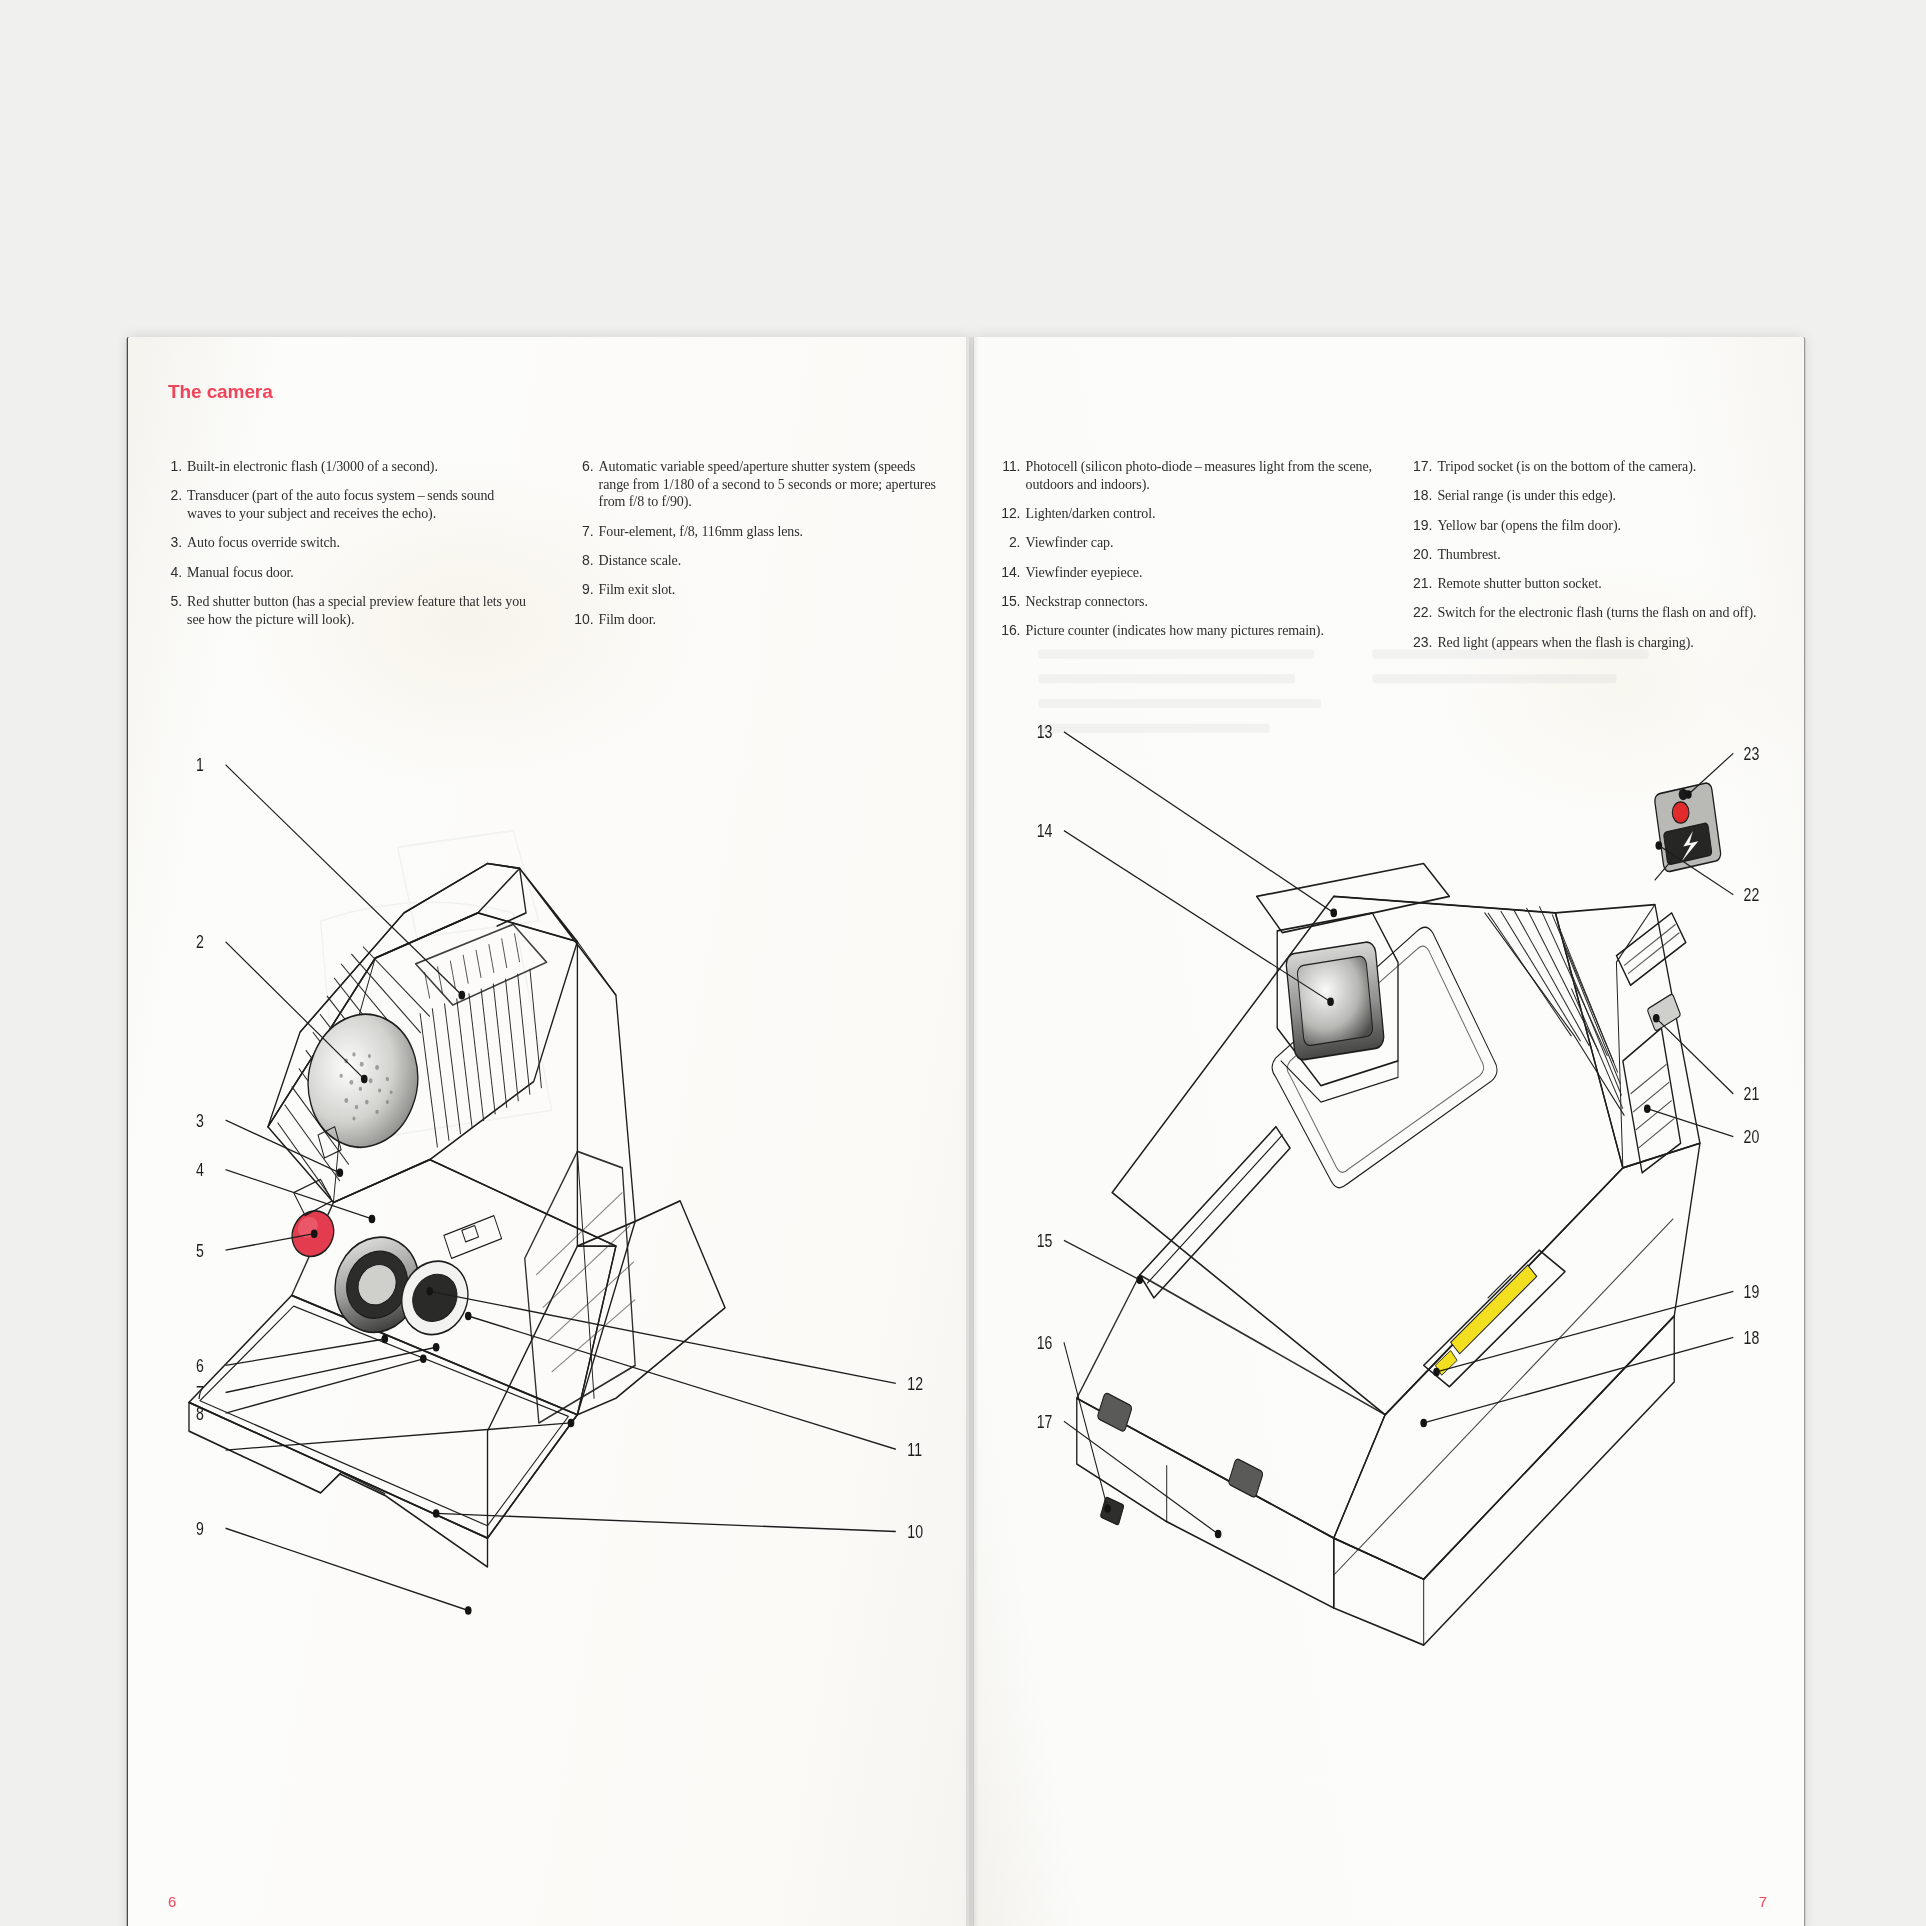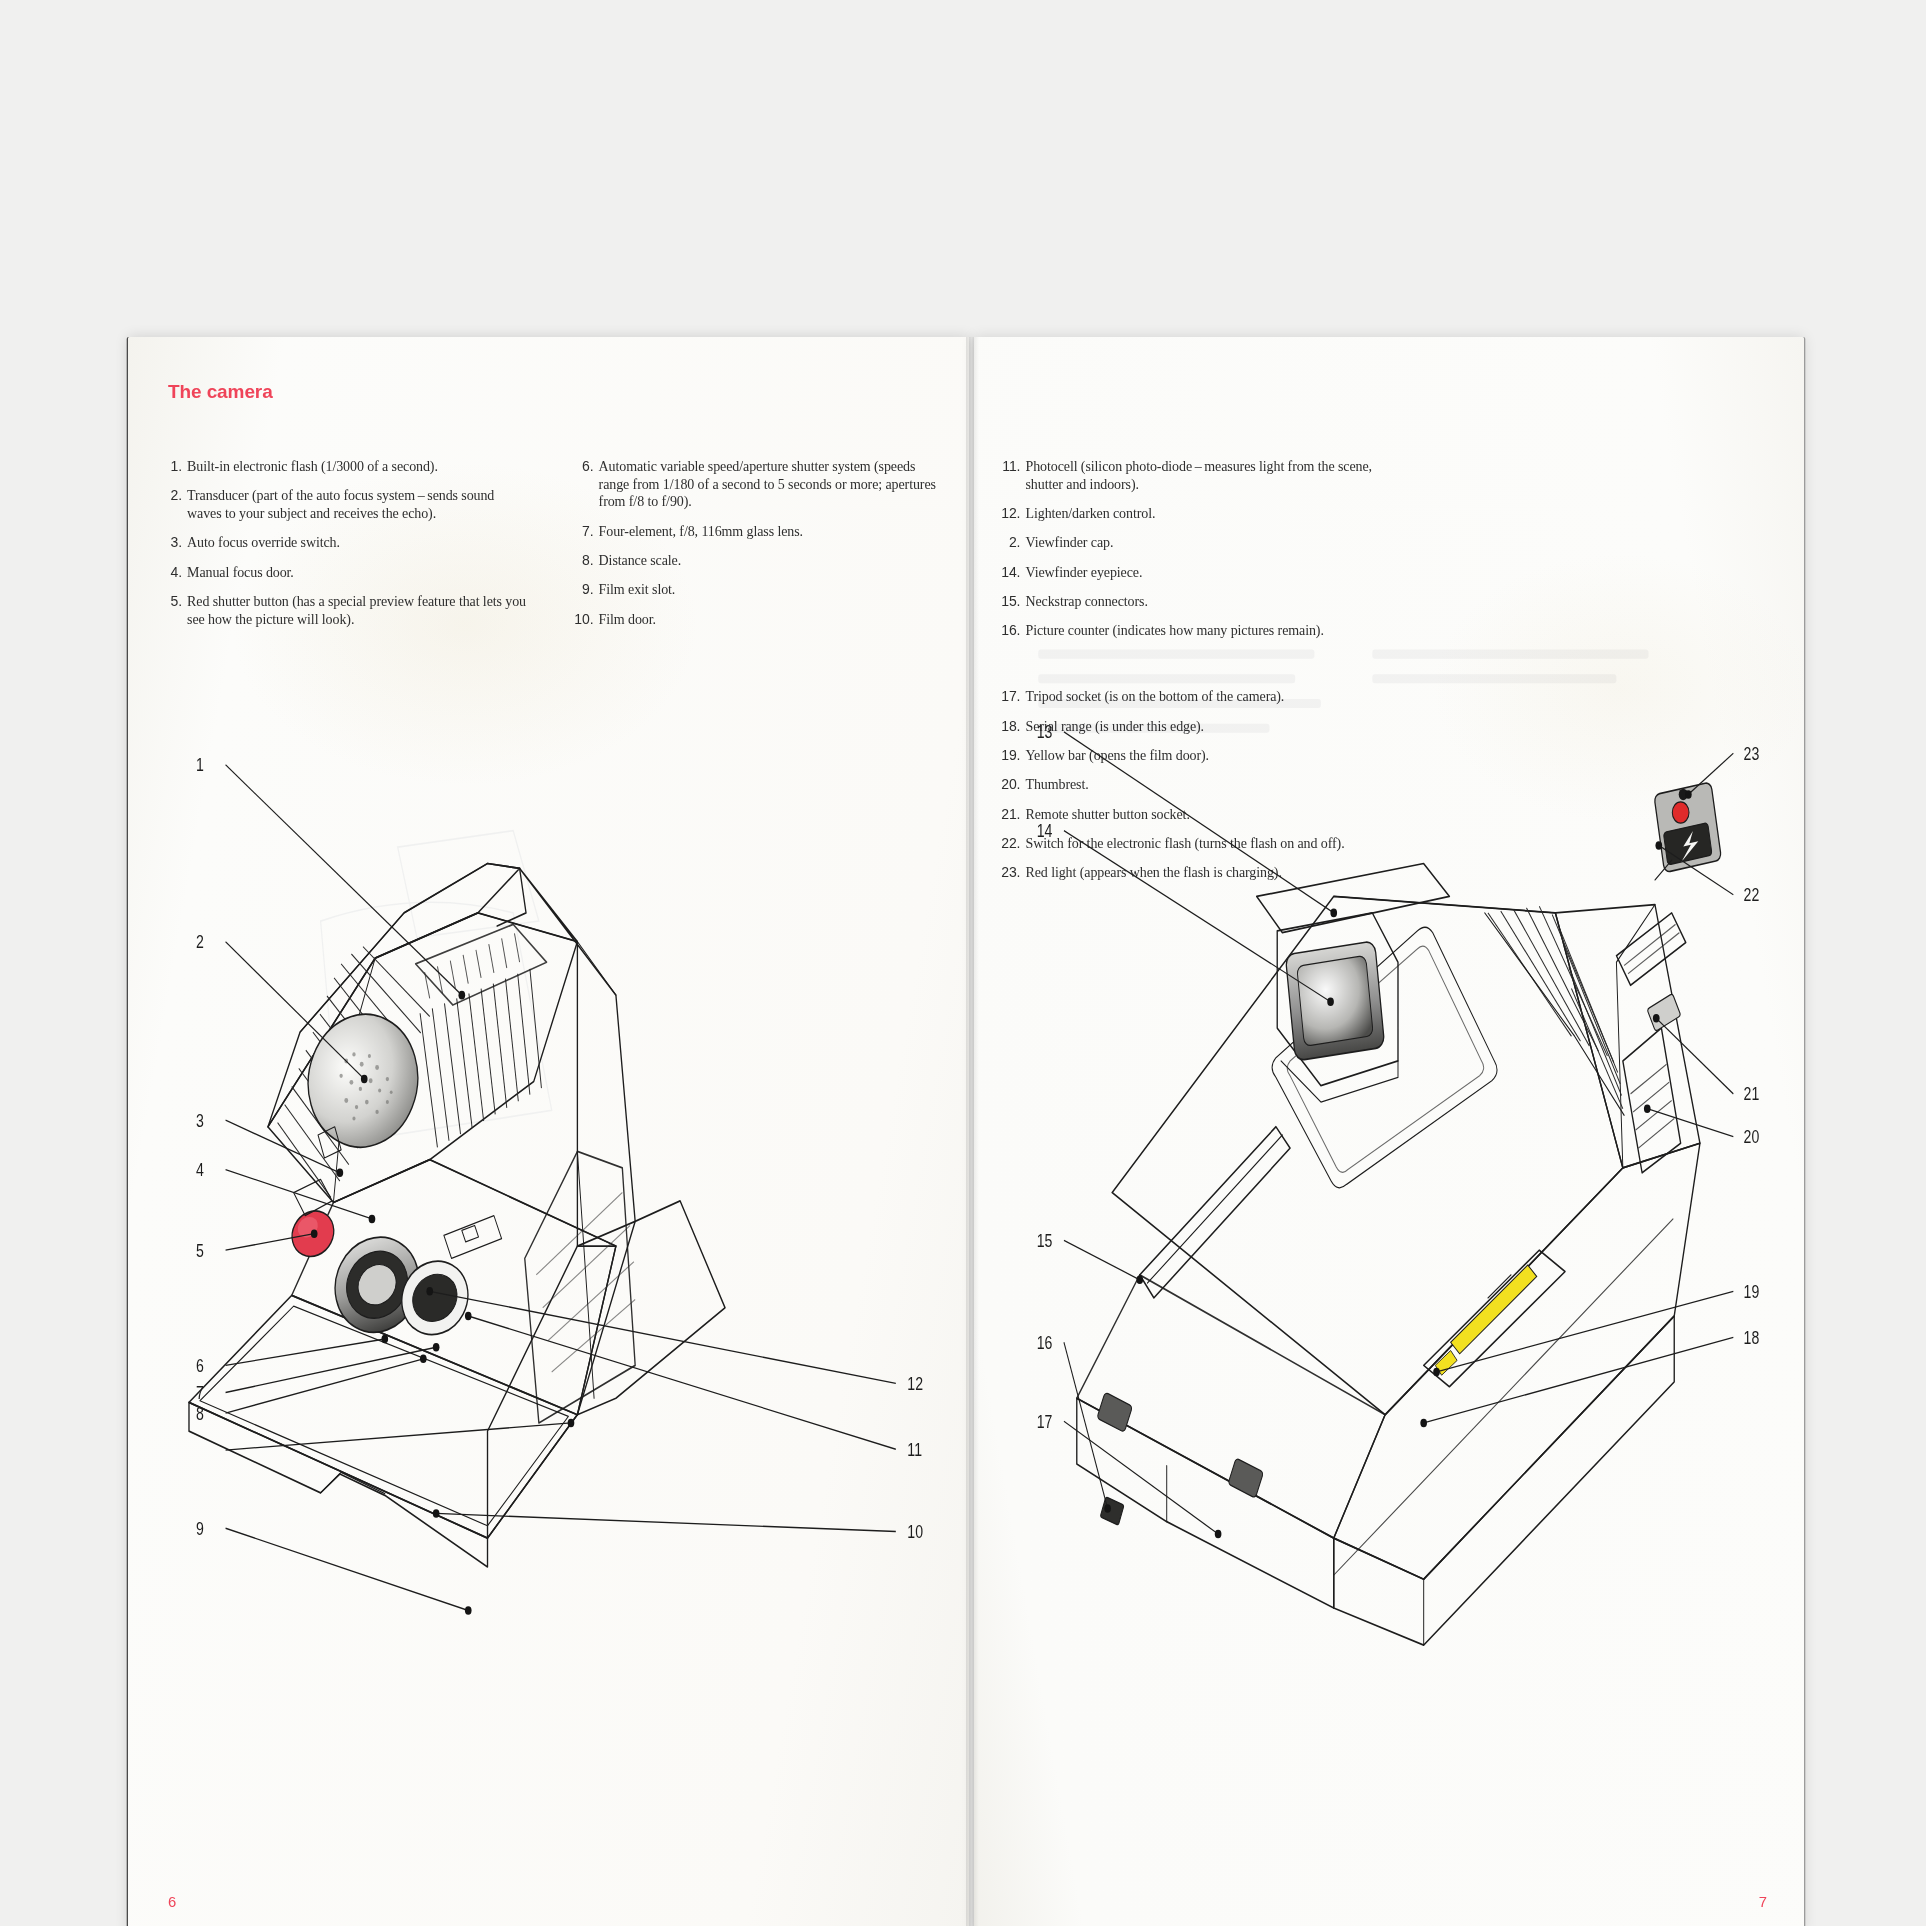--- a/index.html
+++ b/index.html
@@ -50,21 +50,21 @@
 
   
   .heading{
     position:absolute;
     left:40px; top:44px;
     font-size:19px; font-weight:bold;
     color:#ef4459; letter-spacing:-0.1px;
   }
   .cols{position:absolute; top:121px; display:flex;}
   .page.left .cols{left:32px; width:783px; gap:40px;}
-  .page.right .cols{left:24.4px; width:787px; gap:37px;flex-direction:column;}
+  .page.right .cols{left:24.4px; width:787px; gap:37px;}
   .col{width:calc(50% - 20px); }
   .page.right .col{width:calc(50% - 18.6px);}
 
   .li{
     display:flex; align-items:flex-start;
     margin-bottom:11.6px;
     font-size:14px; line-height:17.7px;
     color:#2e2e2e; letter-spacing:-0.1px;
   }
   .li .num{
@@ -341,21 +341,21 @@
 
       <div class="pagenum">6</div>
     </div>
 
     <div class="page right">
 
       <div class="cols">
         <div class="col">
           <div class="li">
             <span class="num">11.</span>
-            <span class="txt">Photocell (silicon photo-diode – measures light from the scene, shutter and indoors).</span>
+            <span class="txt">Photocell (silicon photo-diode – measures light from the scene, outdoors and indoors).</span>
           </div>
           <div class="li">
             <span class="num">12.</span>
             <span class="txt">Lighten/darken control.</span>
           </div>
           <div class="li">
             <span class="num">2.</span>
             <span class="txt">Viewfinder cap.</span>
           </div>
           <div class="li">

